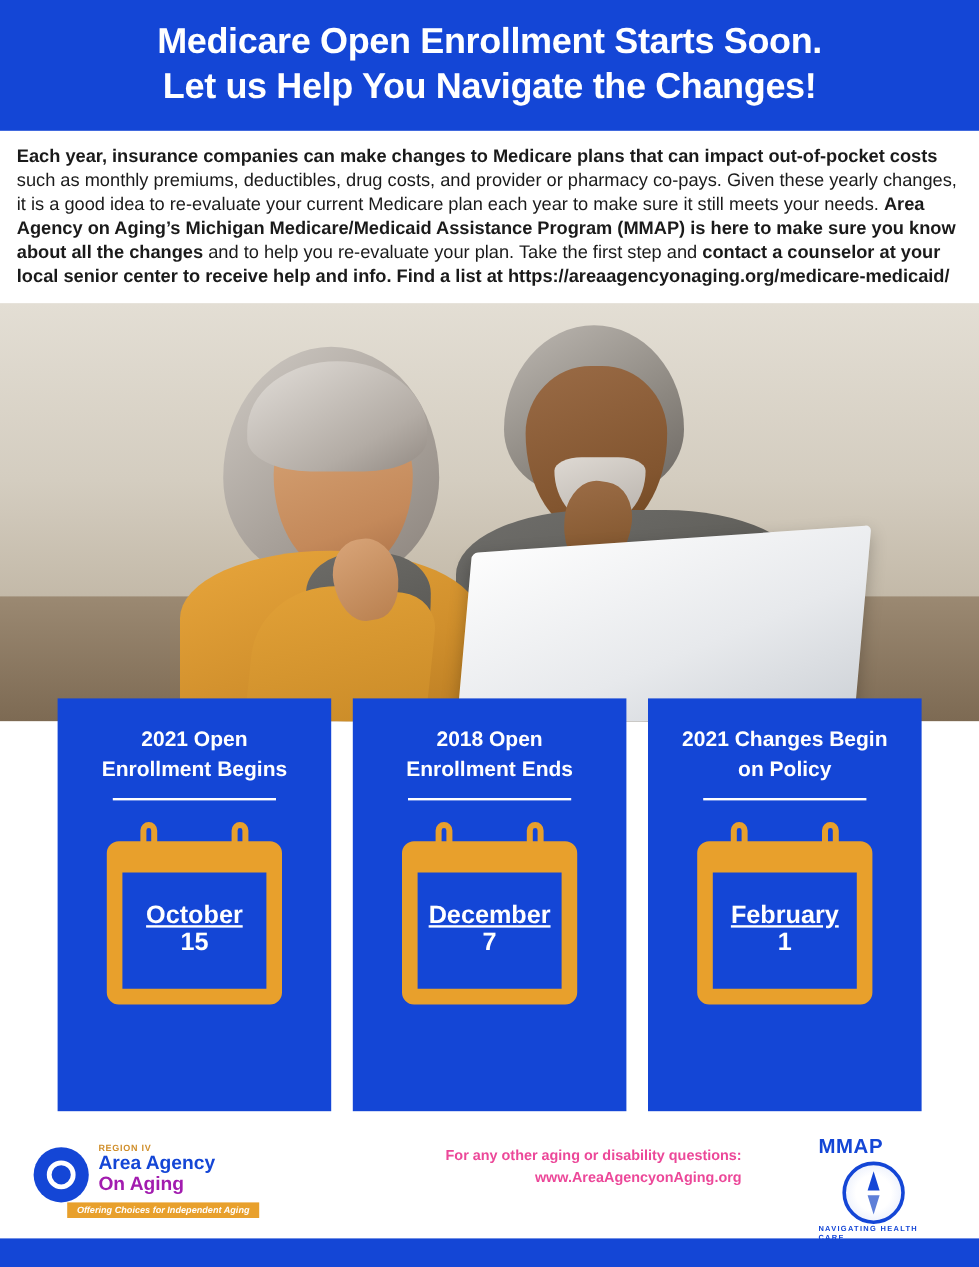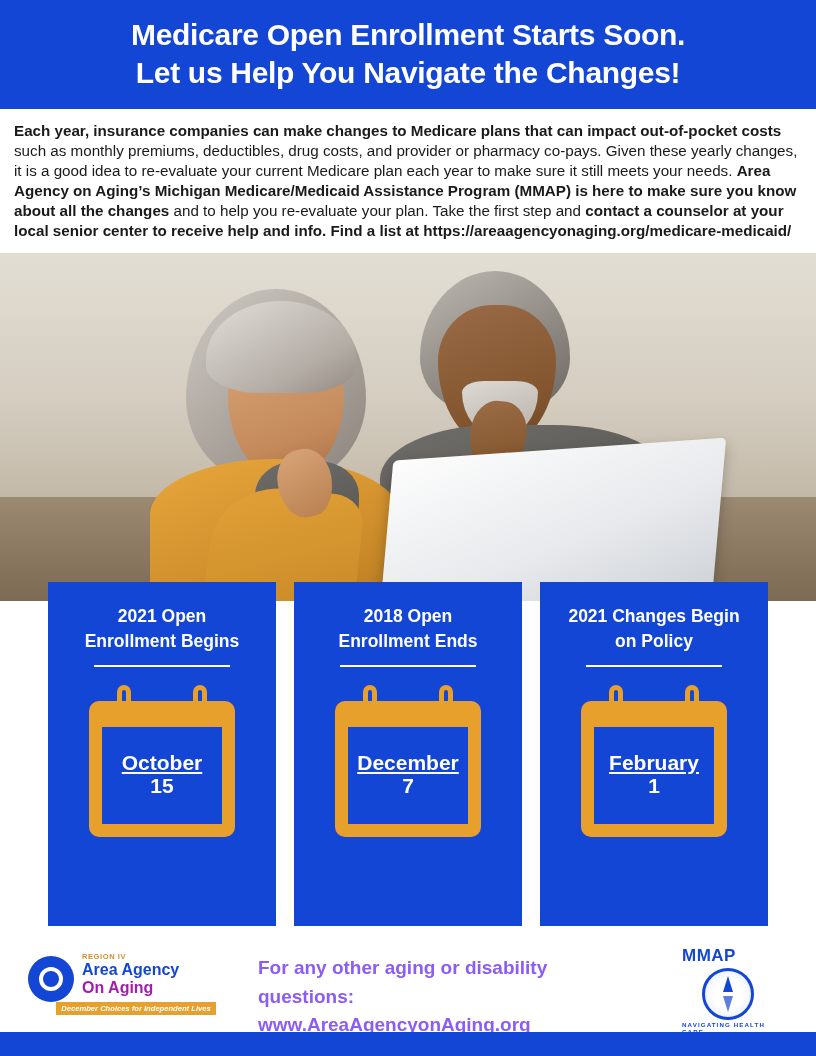--- a/index.html
+++ b/index.html
@@ -321,24 +321,24 @@
     font-style: italic;
     font-weight: bold;
     text-align: center;
     padding: 2px 0 2px 0;
   }
   .contact {
     position: absolute;
     left: 258px;
     top: 18px;
     width: 360px;
-    text-align: left;
-    color: #8b5cf6;
-    font-weight: bold;
-    font-size: 19px;
+    text-align: right;
+    color: #ec4899;
+    font-weight: bold;
+    font-size: 12px;
     line-height: 1.5;
   }
   .mmap {
     position: absolute;
     right: 42px;
     top: 10px;
     width: 92px;
     height: 80px;
     text-align: left;
   }
@@ -471,21 +471,21 @@
   </div>
 
   <div class="footer">
     <div class="footer-inner">
 
       <div class="aaa-logo">
         <div class="mark"></div>
         <div class="region">REGION IV</div>
         <div class="name1">Area Agency</div>
         <div class="name2">On Aging</div>
-        <div class="tag">December Choices for Independent Lives</div>
+        <div class="tag">Offering Choices for Independent Aging</div>
       </div>
 
       <div class="contact">
         <div>For any other aging or disability questions:</div>
         <div>www.AreaAgencyonAging.org</div>
       </div>
 
       <div class="mmap">
         <div class="word">MMAP</div>
         <div class="compass"></div>

